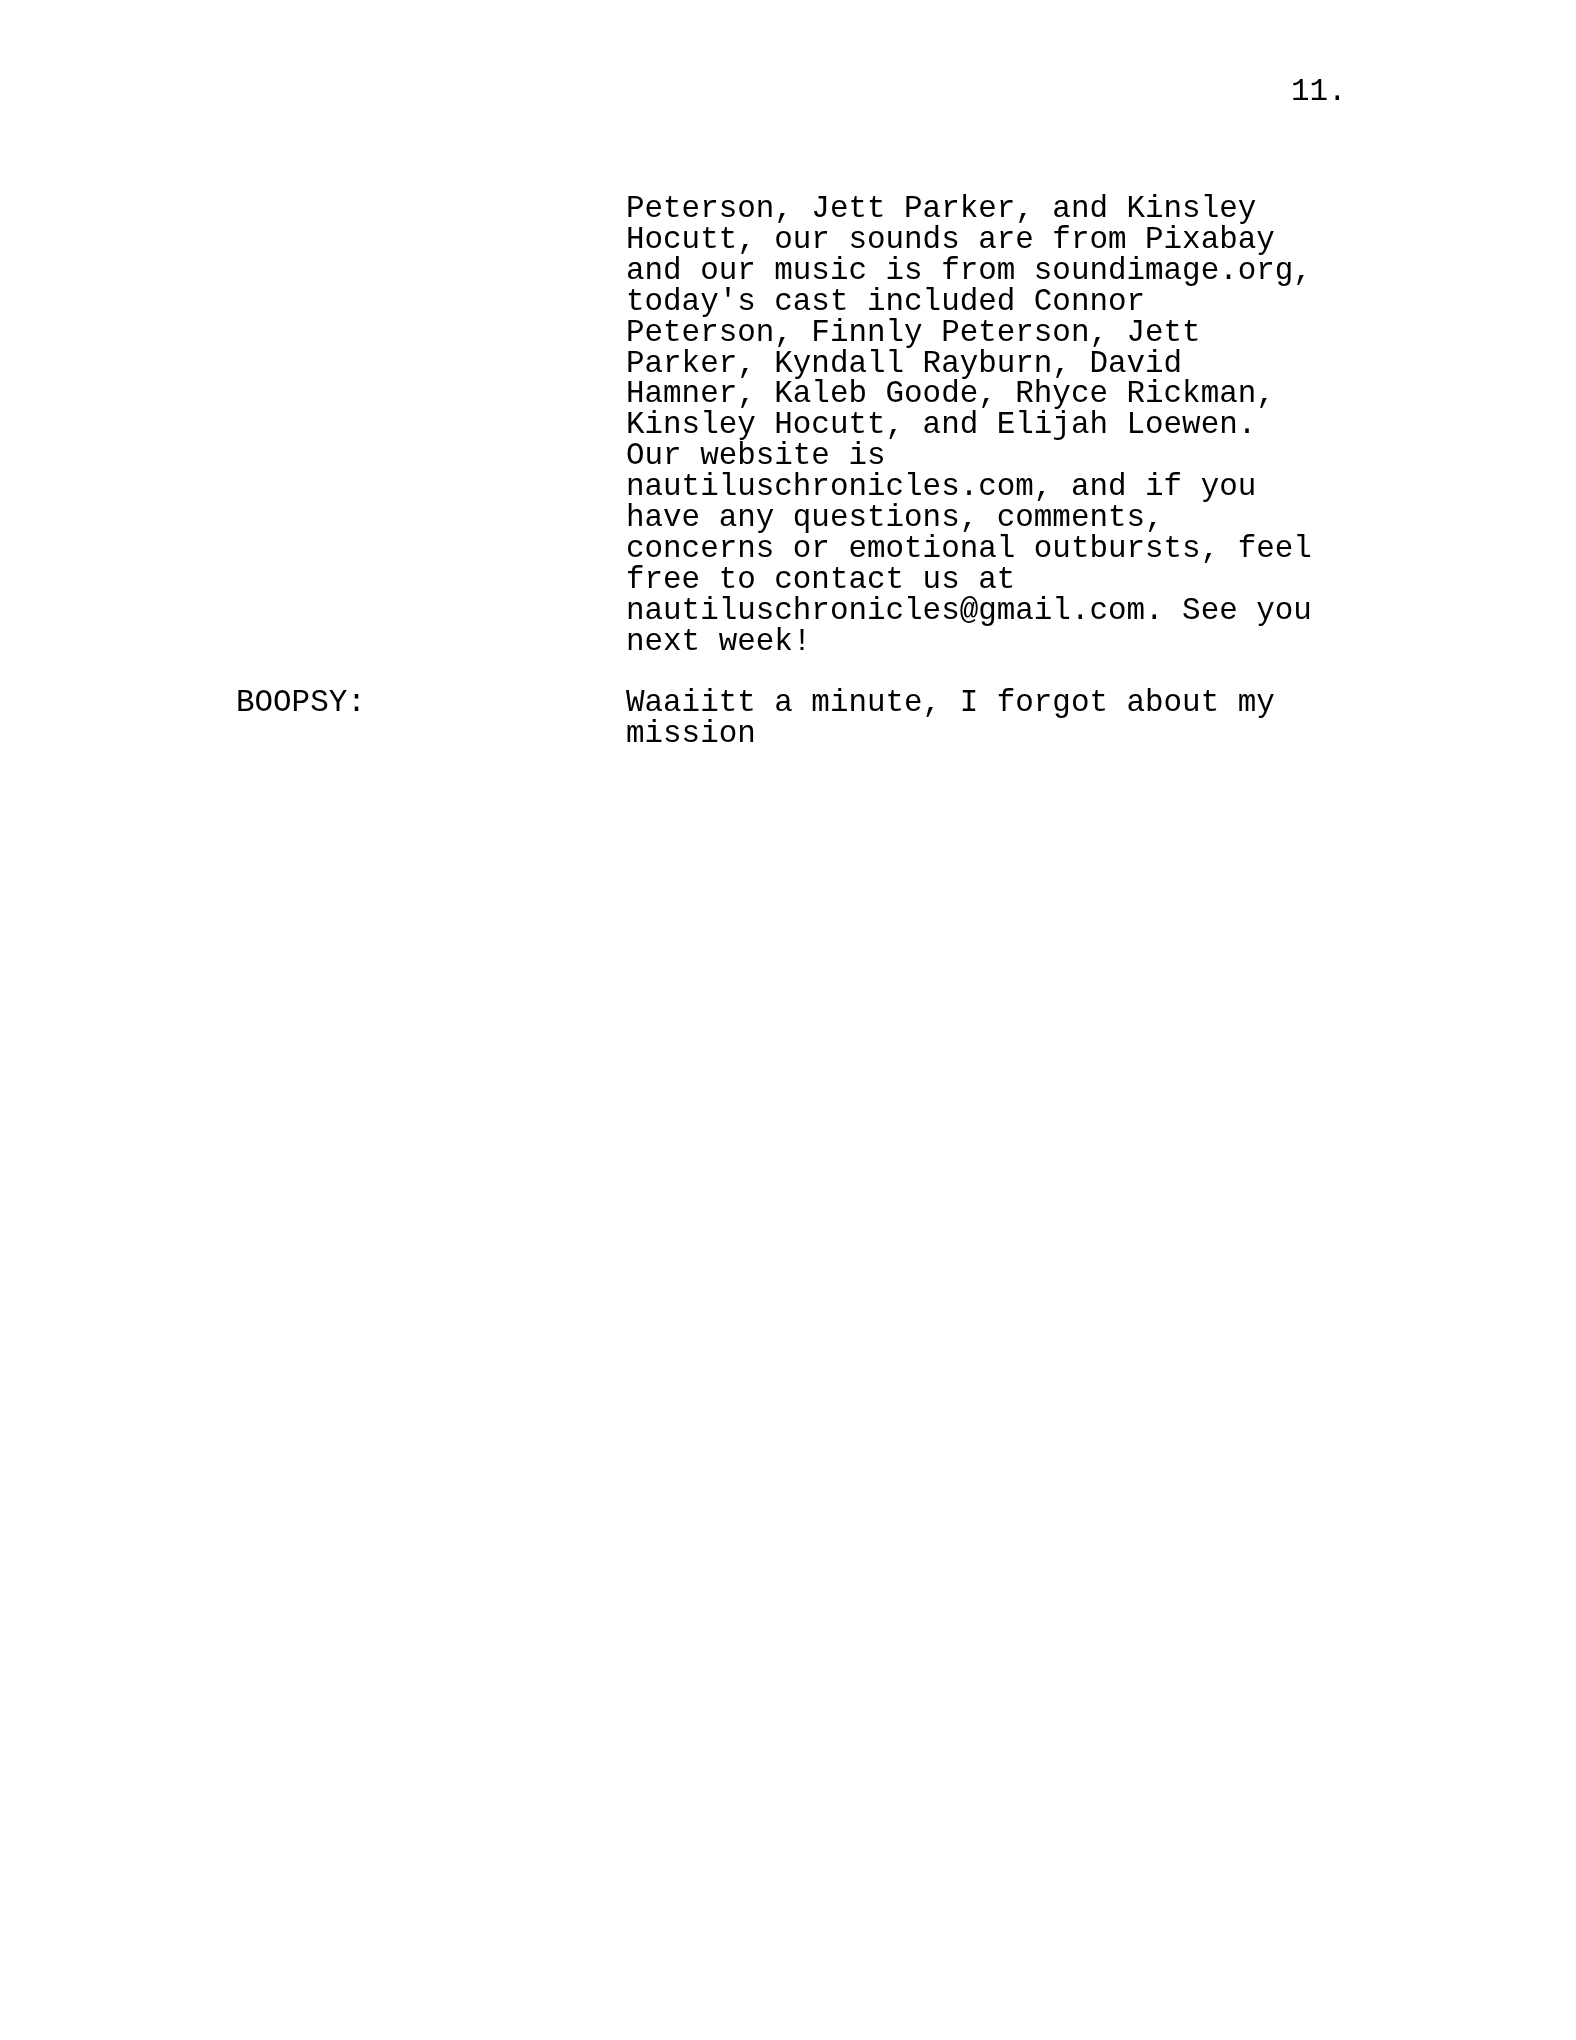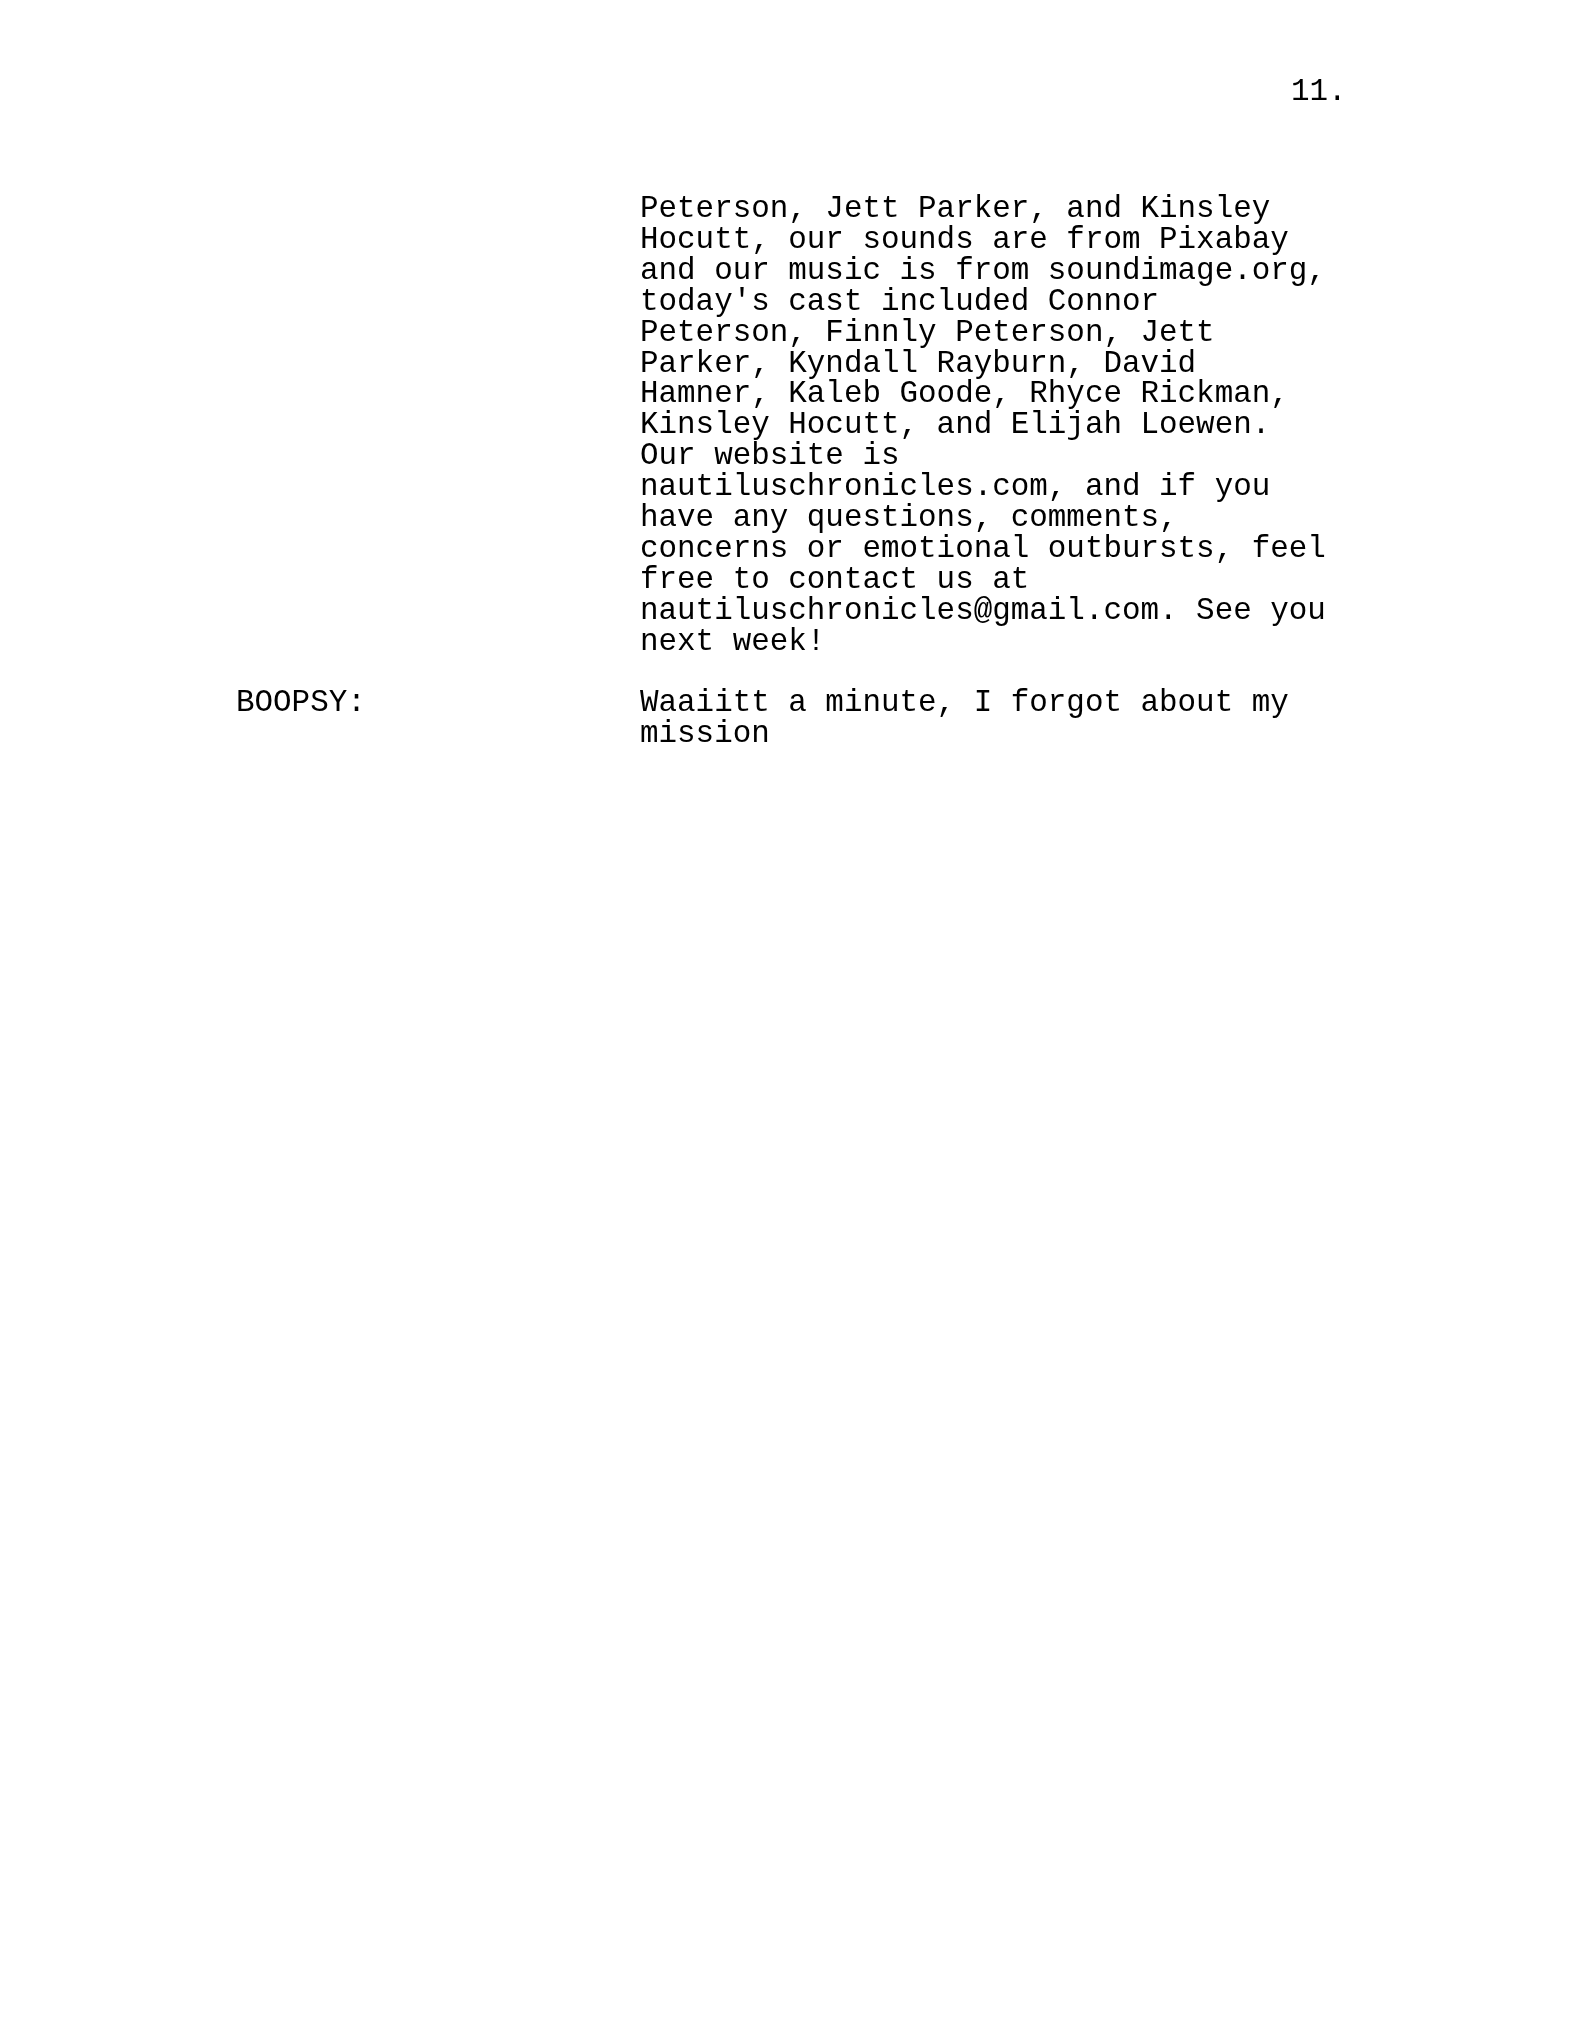--- a/index.html
+++ b/index.html
@@ -37,21 +37,21 @@
       top: 688px;
     }
     .speaker {
       position: absolute;
       left: 236px;
       top: 0;
       white-space: pre;
     }
     .dialogue {
       position: absolute;
-      left: 640px;
+      left: 626px;
       top: 0;
       white-space: pre;
     }
   </style>
 </head>
 <body>
 
 <div class="page">
 
   <div class="page-number">11.</div>

